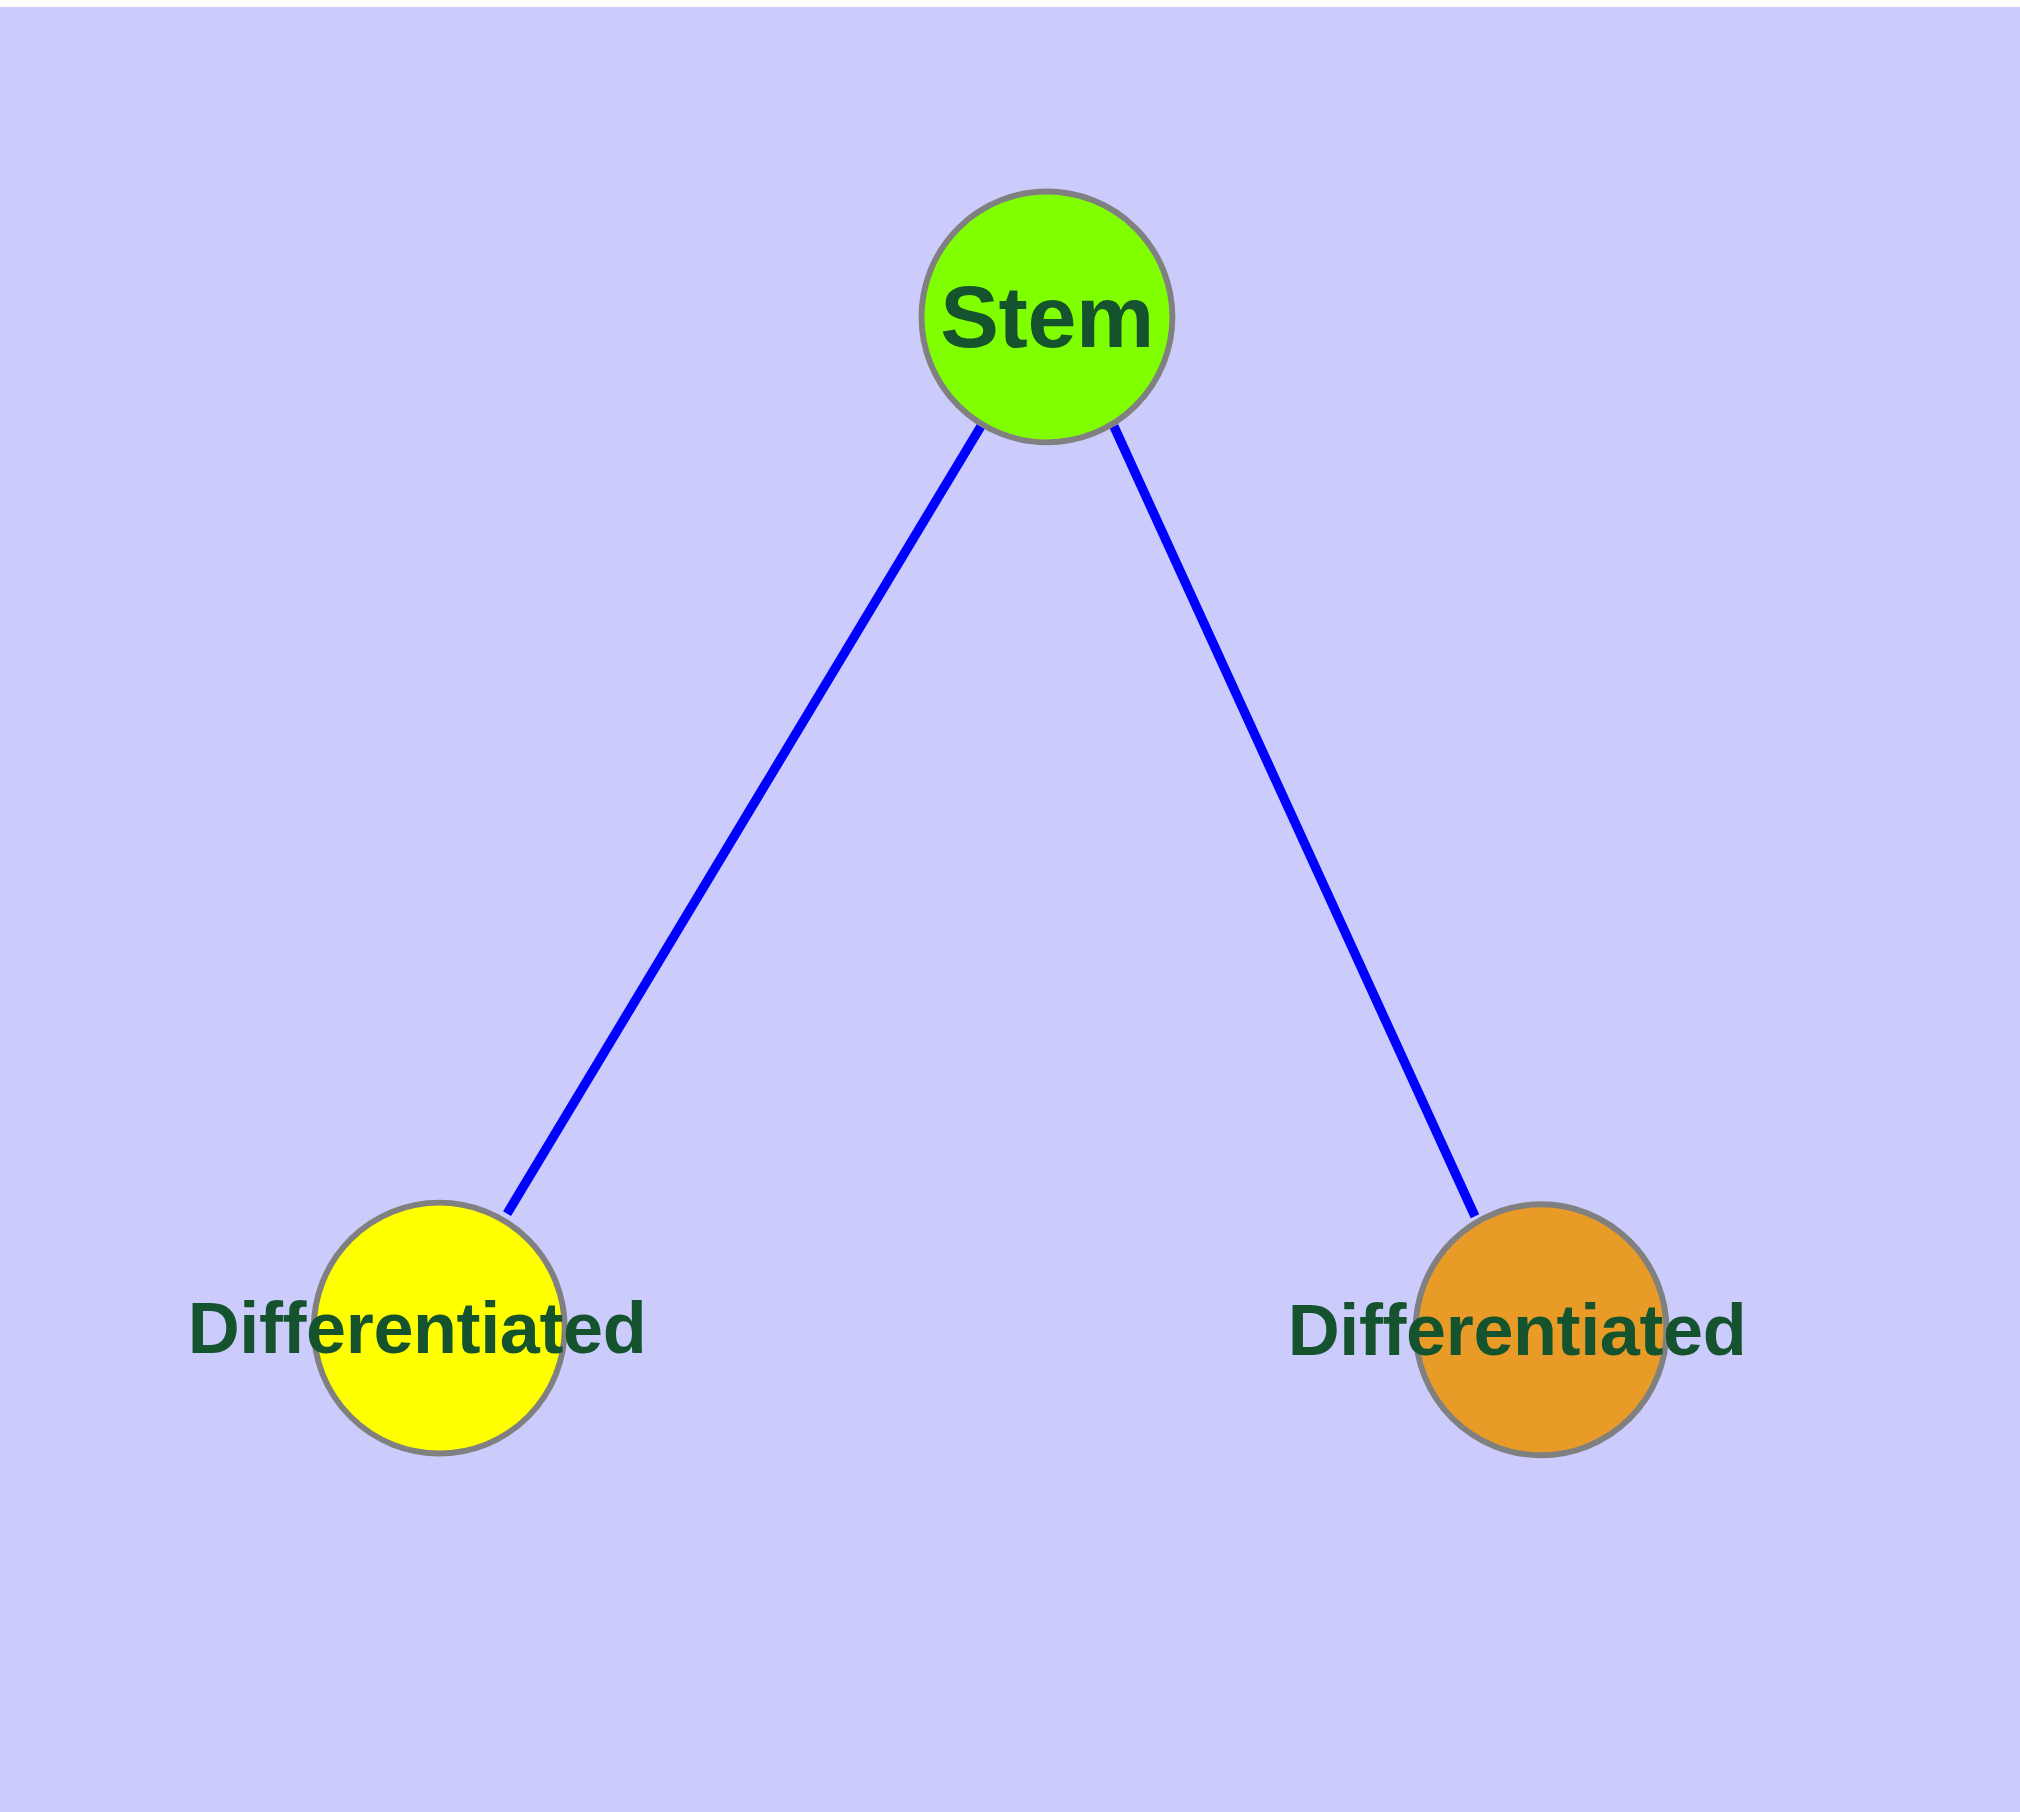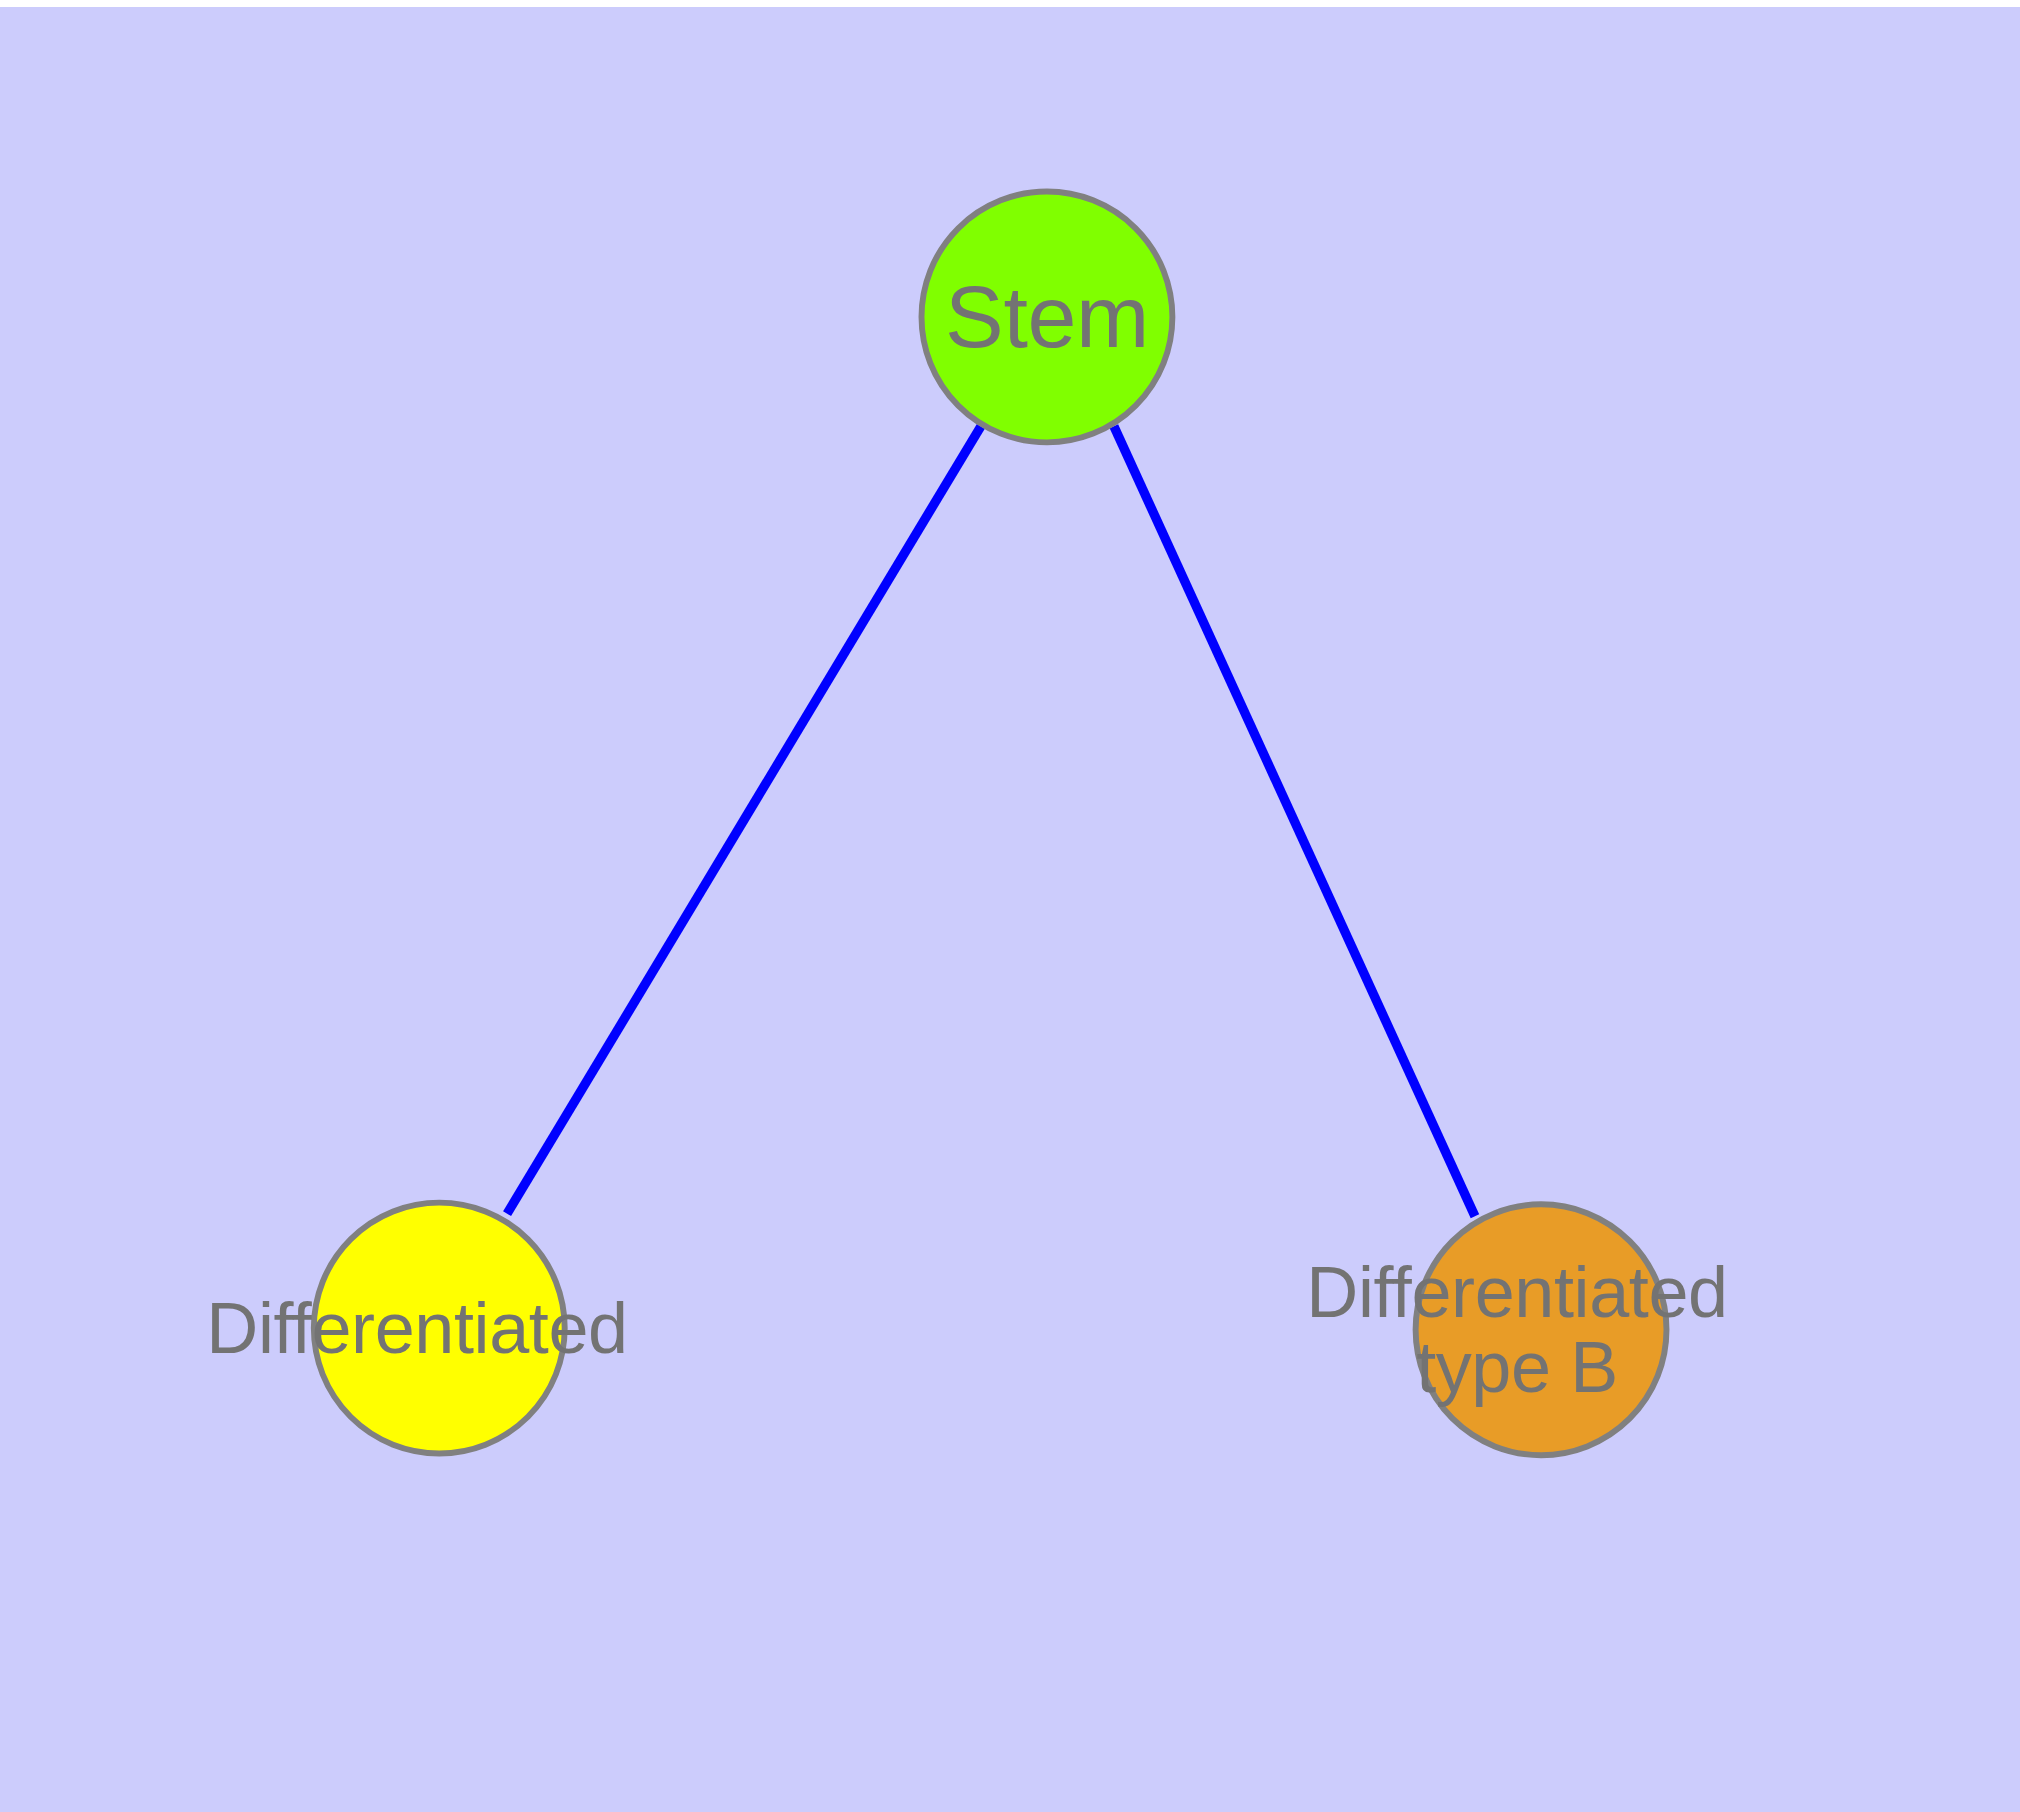--- a/index.html
+++ b/index.html
@@ -26,22 +26,22 @@
   }
   #graph-svg {
     position: absolute;
     left: 0;
     top: 0;
     width: 2021px;
     height: 1812px;
   }
   .node-label {
     position: absolute;
-    color: #737373;
-    font-weight: normal;
+    color: #14532d;
+    font-weight: bold;
     font-family: "Liberation Sans", "DejaVu Sans", sans-serif;
     text-align: center;
     white-space: pre;
     line-height: 1.04;
     letter-spacing: -0.4px;
     transform: translate(-50%, -50%);
     pointer-events: none;
   }
   #label-stem {
     font-size: 88px;
@@ -68,16 +68,16 @@
       <circle cx="518" cy="1567" r="148" fill="#ffff00" stroke="#808080" stroke-width="7"></circle>
       <circle cx="1818" cy="1569" r="148" fill="#e89c27" stroke="#808080" stroke-width="7"></circle>
       <circle cx="1235" cy="374" r="148" fill="#80ff00" stroke="#808080" stroke-width="7"></circle>
     </g>
   </svg>
 
   <div class="node-label" id="label-stem" style="left:1047px; top:317px;">Stem</div>
 
   <div class="node-label" id="label-diff-a" style="left:417px; top:1328px;"><span>Differentiated</span><br></div>
 
-  <div class="node-label" id="label-diff-b" style="left:1517px; top:1330px;"><span>Differentiated</span><br><span>type B</span></div>
+  <div class="node-label" id="label-diff-b" style="left:1517px; top:1330px;"><span>Differentiated</span><br></div>
 
 </div>
 
 
 </body></html>

